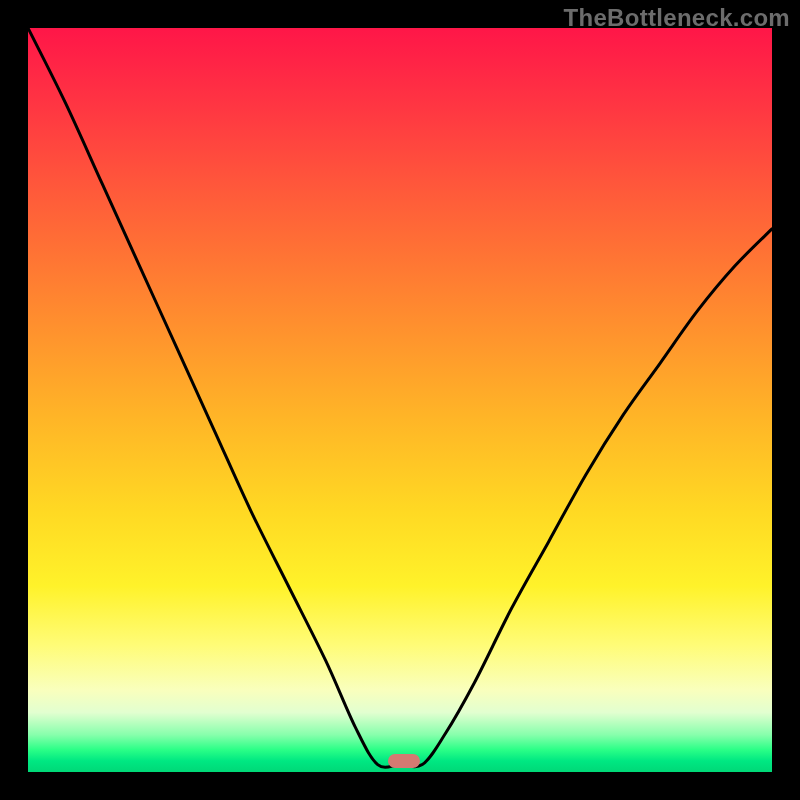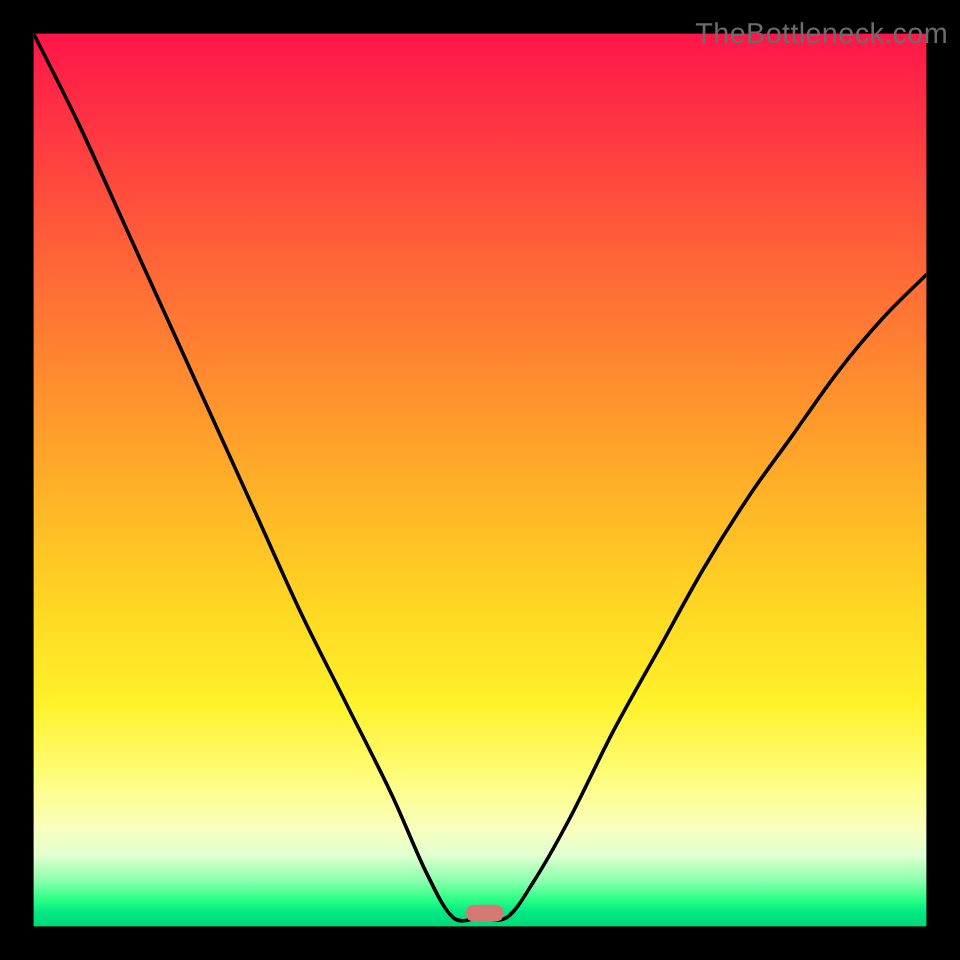--- a/index.html
+++ b/index.html
@@ -12,25 +12,25 @@
     font-family: Arial, Helvetica, sans-serif;
   }
   .frame {
     position: relative;
     width: 800px;
     height: 800px;
     background: #000;
   }
   .watermark {
     position: absolute;
-    top: 15px;
+    top: 4px;
     right: 10px;
     color: #6c6c6c;
     font-size: 24px;
-    font-weight: 400;
+    font-weight: 700;
     letter-spacing: 0.3px;
     z-index: 5;
   }
   .plot-area {
     position: absolute;
     left: 28px;
     top: 28px;
     width: 744px;
     height: 744px;
     

